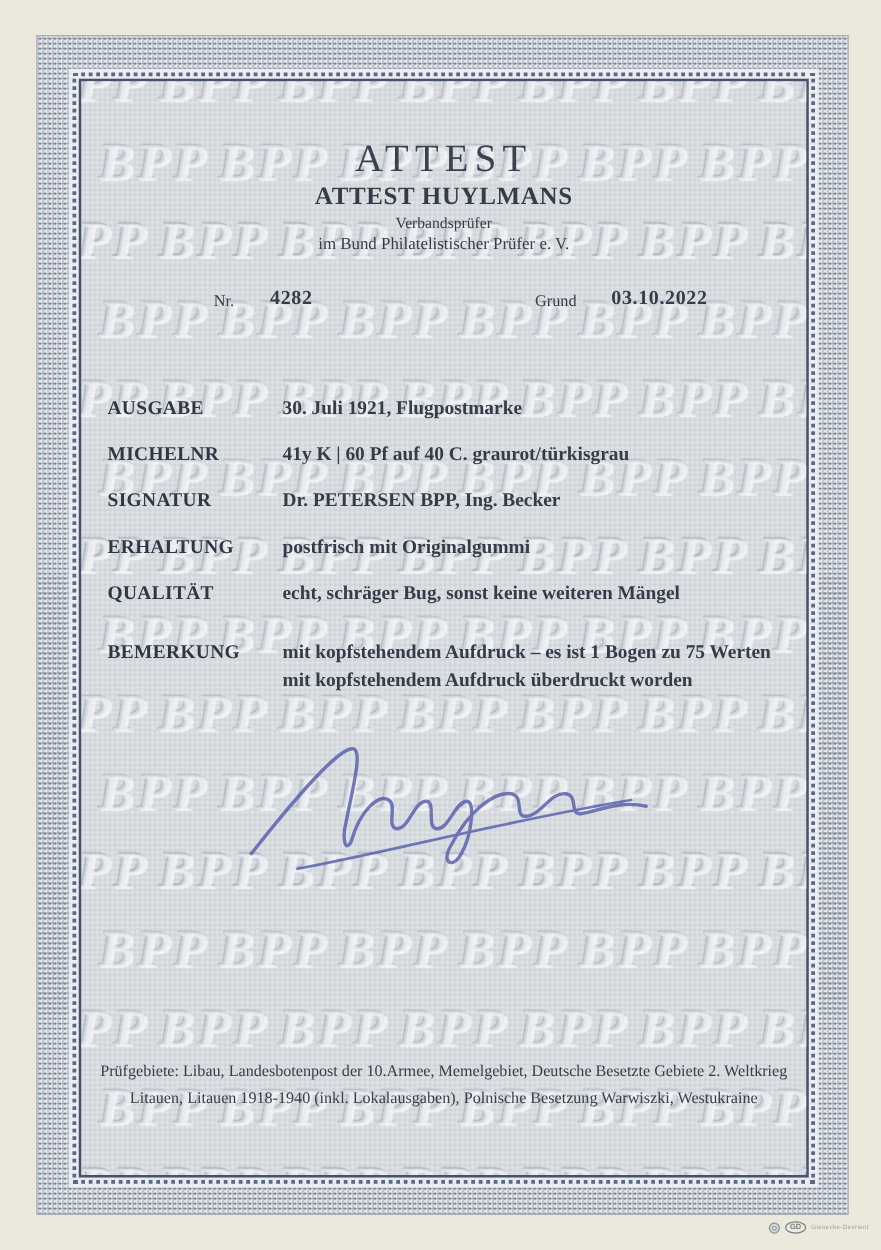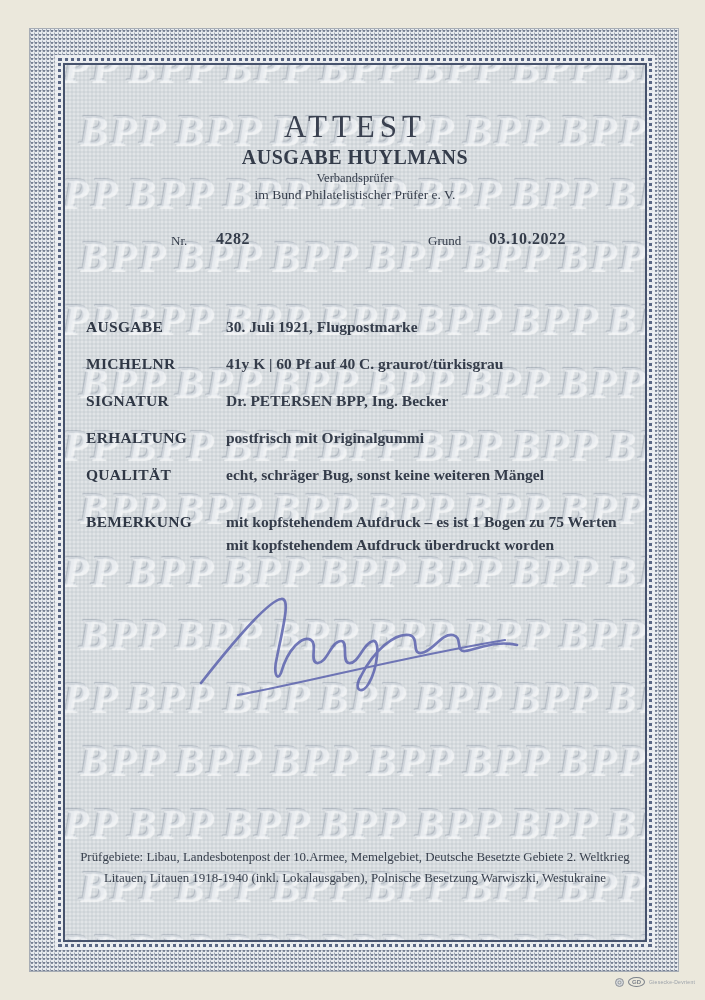--- a/index.html
+++ b/index.html
@@ -215,21 +215,21 @@
         <span class="wm" style="left: 254px; top: 860px;">BPP</span>
         <span class="wm" style="left: 350px; top: 860px;">BPP</span>
         <span class="wm" style="left: 446px; top: 860px;">BPP</span>
         <span class="wm" style="left: 542px; top: 860px;">BPP</span>
       </div>
 
     <div class="content">
 
       <div class="header">
         <div class="title">ATTEST</div>
-        <div class="examiner">AUSGABE HUYLMANS</div>
+        <div class="examiner">ATTEST HUYLMANS</div>
         <div class="role">Verbandsprüfer</div>
         <div class="assoc">im Bund Philatelistischer Prüfer e. V.</div>
       </div>
 
       <div class="nr-row">
         <span class="lbl nr-lbl">Nr.</span>
         <span class="val nr-val">4282</span>
         <span class="lbl dt-lbl">Grund</span>
         <span class="val dt-val">03.10.2022</span>
       </div>

